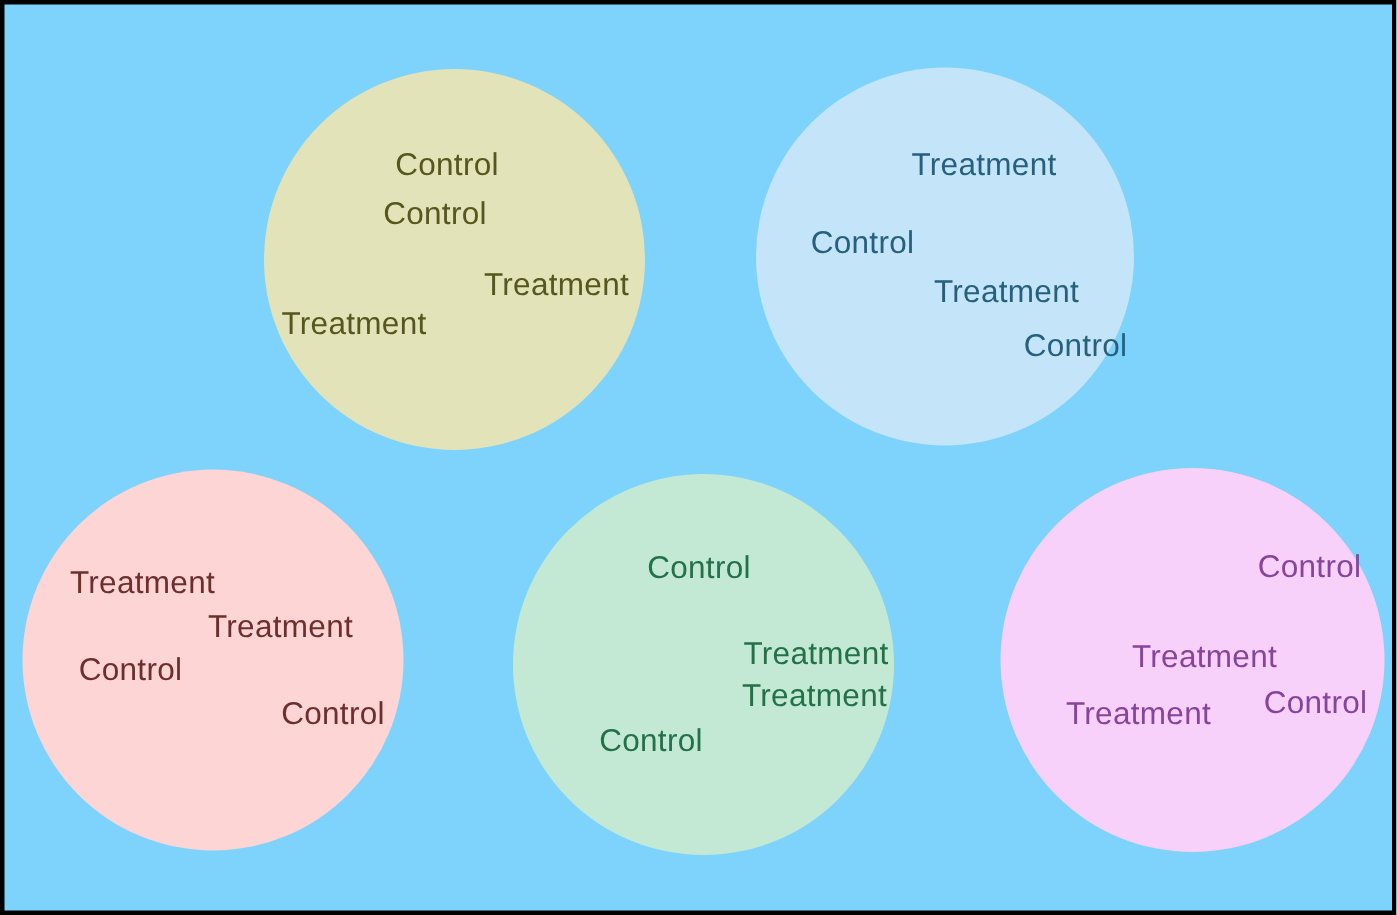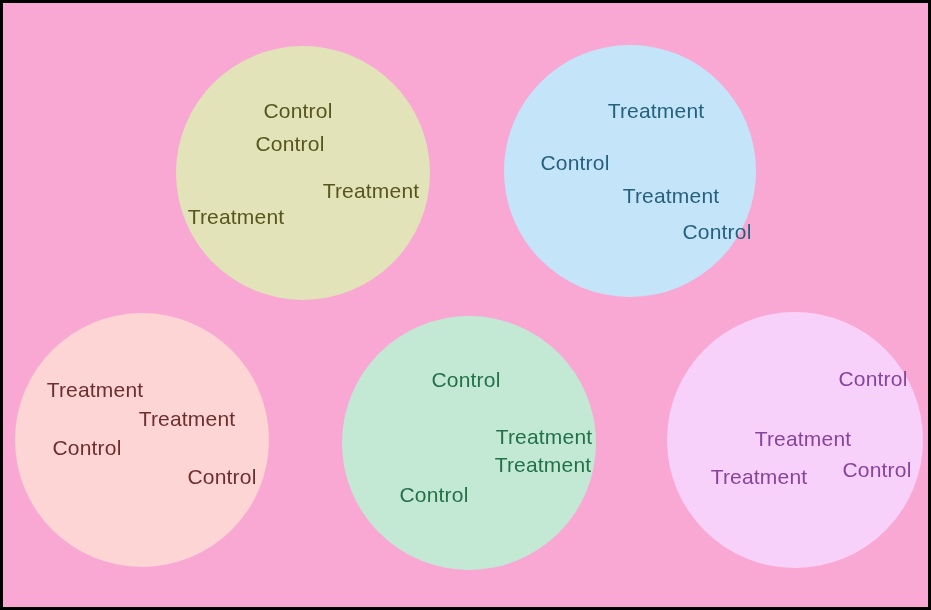--- a/index.html
+++ b/index.html
@@ -26,21 +26,21 @@
     transform: translate(-50%, -50%);
     font-size: 21px;
     line-height: 1;
     letter-spacing: 0.2px;
     white-space: nowrap;
   }
 </style>
 </head>
 <body>
 
-<div class="figure-canvas" style="background: #f9a8d4; border-color: rgb(0, 0, 0); text-decoration: underline;">
+<div class="figure-canvas" style="background: #7dd3fc; border-color: rgb(0, 0, 0); text-decoration: underline;">
     <div class="cluster-circle" style="left: 173px; top: 43px; width: 254px; height: 254px; background: rgb(226, 227, 184);"></div>
     <span class="point-label" style="left: 295px; top: 107px; color: rgb(86, 86, 30);">Control</span>
     <span class="point-label" style="left: 287px; top: 140px; color: rgb(86, 86, 30);">Control</span>
     <span class="point-label" style="left: 368px; top: 187px; color: rgb(86, 86, 30);">Treatment</span>
     <span class="point-label" style="left: 233px; top: 213px; color: rgb(86, 86, 30);">Treatment</span>
     <div class="cluster-circle" style="left: 501px; top: 42px; width: 252px; height: 252px; background: rgb(196, 229, 249);"></div>
     <span class="point-label" style="left: 653px; top: 107px; color: rgb(38, 96, 125);">Treatment</span>
     <span class="point-label" style="left: 572px; top: 159px; color: rgb(38, 96, 125);">Control</span>
     <span class="point-label" style="left: 668px; top: 192px; color: rgb(38, 96, 125);">Treatment</span>
     <span class="point-label" style="left: 714px; top: 228px; color: rgb(38, 96, 125);">Control</span>

